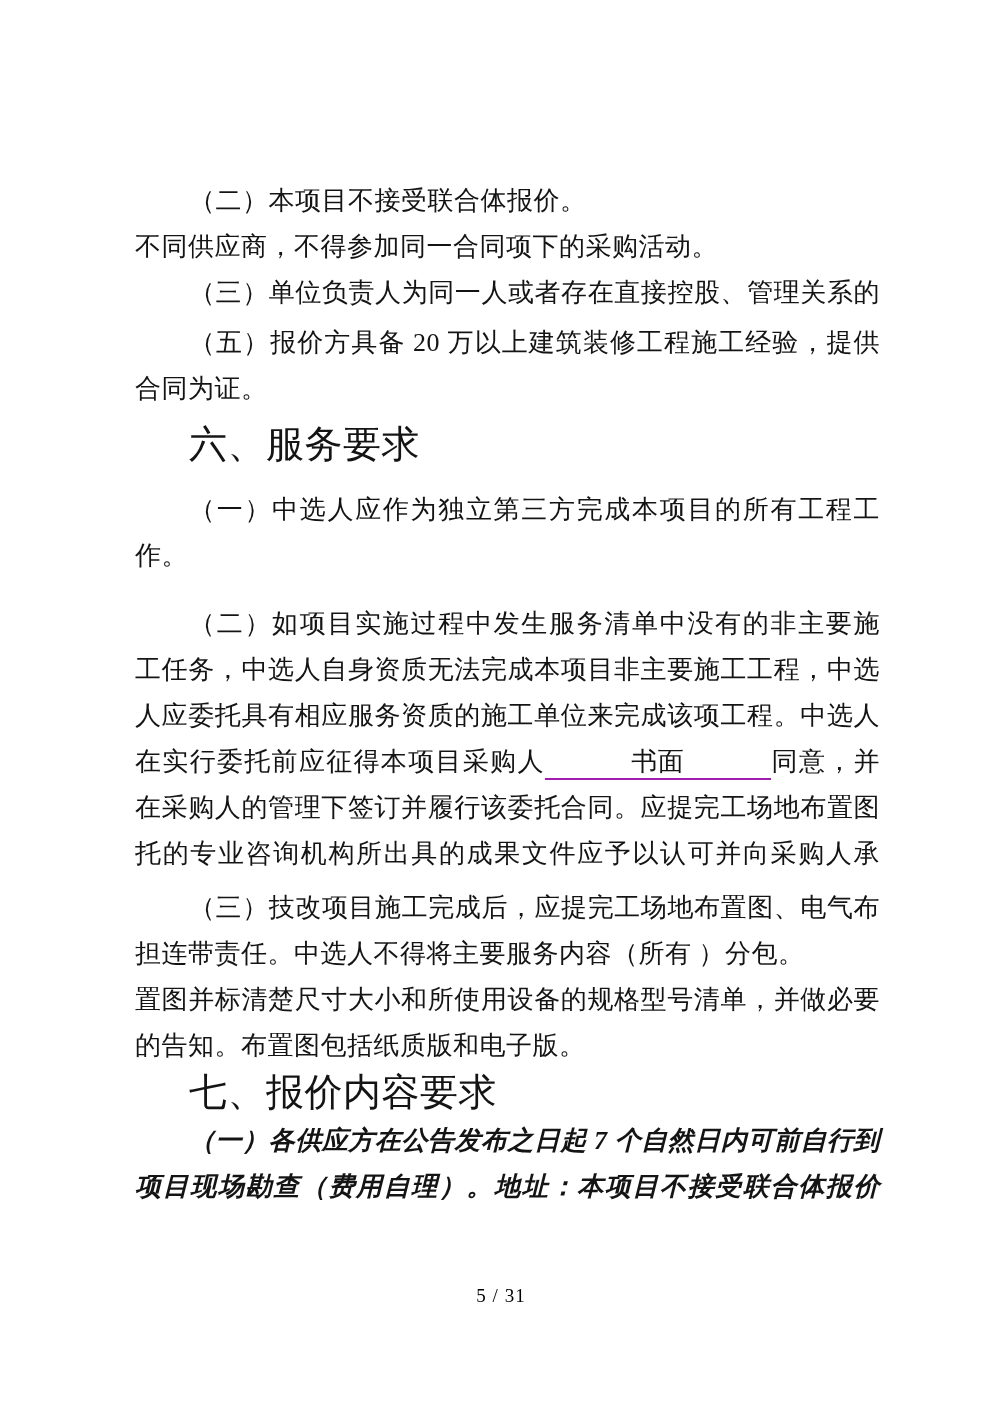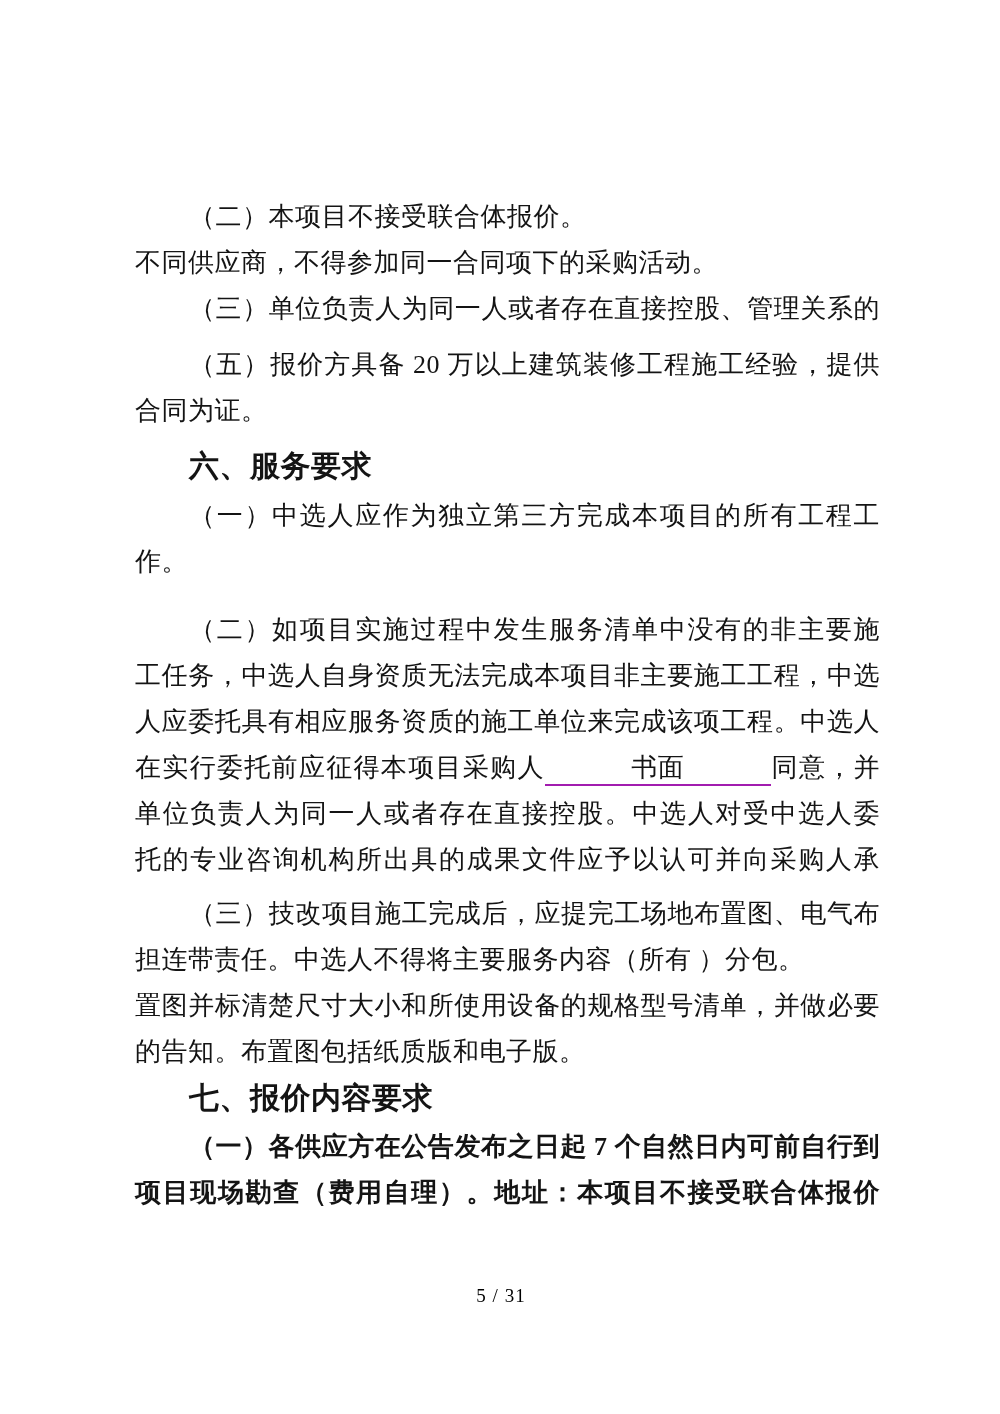--- a/index.html
+++ b/index.html
@@ -13,40 +13,40 @@
     color: #141414;
   }
   .doc-page {
     position: absolute;
     inset: 0;
     background: #ffffff;
   }
   .doc-body {
     position: absolute;
     left: 135px;
-    top: 194px;
+    top: 178px;
     width: 745px;
   }
   .line {
     font-size: 26px;
     line-height: 46px;
     text-align: left;
     letter-spacing: 0.5px;
   }
   .line.indent { text-indent: 54px; }
   .line.justify {
     text-align: justify;
     text-align-last: justify;
   }
   .line.heading {
     font-family: "Liberation Sans", "DejaVu Sans", sans-serif;
-    font-weight: 700;
-    font-size: 30px;
+    font-weight: 400;
+    font-size: 38px;
   }
-  .line.body-bold { font-weight: 700; }
+  .line.body-bold { font-weight: 700; font-style: italic; }
   .blank-fill {
     display: inline-block;
     width: 226px;
     line-height: 32px;
     border-bottom: 2px solid #a21caf;
     text-align: center;
     text-align-last: center;
     text-indent: 0;
   }
   .page-footer {
@@ -61,30 +61,30 @@
   }
 </style>
 </head>
 <body>
 
 <div class="doc-page">
   <div class="doc-body" id="doc-body">
       <div class="line body indent">（二）本项目不接受联合体报价。</div>
       <div class="line body">不同供应商，不得参加同一合同项下的采购活动。</div>
       <div class="line body indent justify">（三）单位负责人为同一人或者存在直接控股、管理关系的</div>
-      <div class="line body indent justify" style="margin-top: 10px;">（五）报价方具备 20 万以上建筑装修工程施工经验，提供</div>
+      <div class="line body indent justify" style="margin-top: 4px;">（五）报价方具备 20 万以上建筑装修工程施工经验，提供</div>
       <div class="line body">合同为证。</div>
       <div class="line heading indent" style="margin-top: 9px;">六、服务要求</div>
-      <div class="line body indent justify" style="margin-top: 4px;">（一）中选人应作为独立第三方完成本项目的所有工程工</div>
+      <div class="line body indent justify" style="margin-top: 20px;">（一）中选人应作为独立第三方完成本项目的所有工程工</div>
       <div class="line body">作。</div>
       <div class="line body indent justify" style="margin-top: 22px;">（二）如项目实施过程中发生服务清单中没有的非主要施</div>
       <div class="line body justify">工任务，中选人自身资质无法完成本项目非主要施工工程，中选</div>
       <div class="line body justify">人应委托具有相应服务资质的施工单位来完成该项工程。中选人</div>
       <div class="line body justify"><span>在实行委托前应征得本项目采购人</span><span class="blank-fill">书面</span><span>同意，并</span></div>
-      <div class="line body justify">单位负责人为同一人或者存在直接控股。中选人对受中选人委</div>
+      <div class="line body justify">在采购人的管理下签订并履行该委托合同。应提完工场地布置图</div>
       <div class="line body justify">托的专业咨询机构所出具的成果文件应予以认可并向采购人承</div>
       <div class="line body indent justify" style="margin-top: 8px;">（三）技改项目施工完成后，应提完工场地布置图、电气布</div>
       <div class="line body">担连带责任。中选人不得将主要服务内容（所有 ）分包。</div>
       <div class="line body justify">置图并标清楚尺寸大小和所使用设备的规格型号清单，并做必要</div>
       <div class="line body">的告知。布置图包括纸质版和电子版。</div>
       <div class="line heading indent">七、报价内容要求</div>
       <div class="line body-bold indent justify" style="margin-top: 3px;">（一）各供应方在公告发布之日起 7 个自然日内可前自行到</div>
       <div class="line body-bold justify">项目现场勘查（费用自理）。地址：本项目不接受联合体报价</div>
     </div>
   <div class="page-footer">5 / 31</div>

